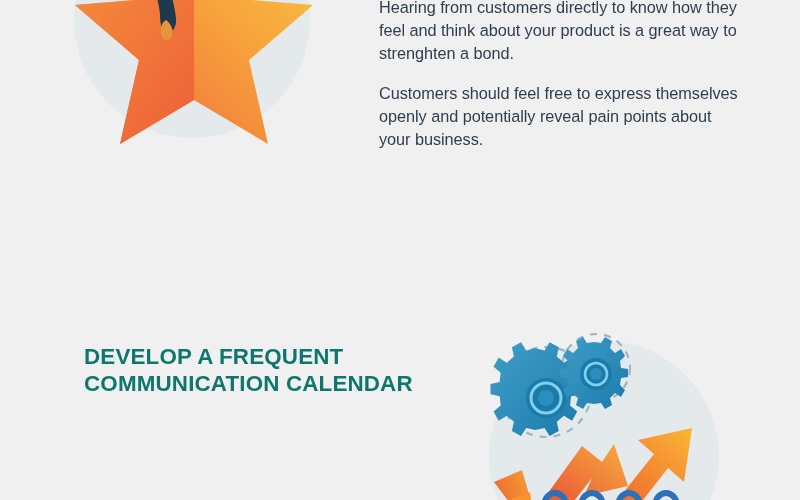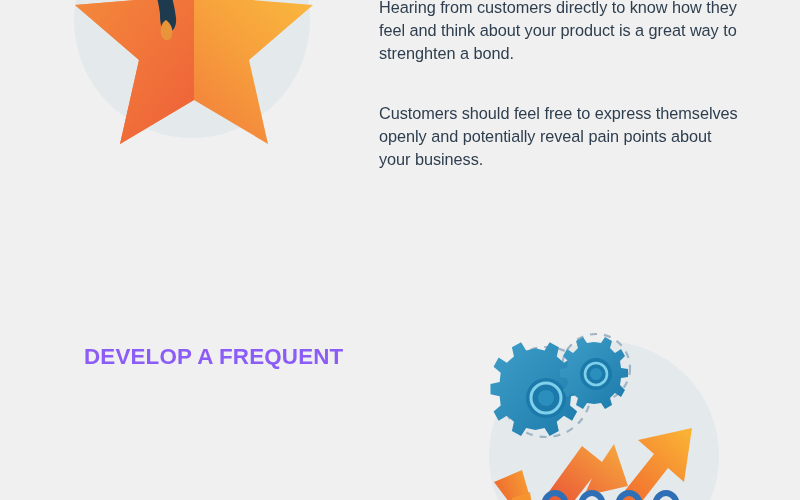--- a/index.html
+++ b/index.html
@@ -44,33 +44,33 @@
     width: 360px;
   }
   .para {
     margin: 0;
     color: #2e3e4e;
     font-size: 16.3px;
     line-height: 22.8px;
     letter-spacing: -0.05px;
   }
   .para + .para {
-    margin-top: 38px;
+    margin-top: 18px;
   }
 
   
   .section-two-text {
     position: absolute;
     left: 84px;
     top: 344px;
     width: 370px;
   }
   .section-heading {
     margin: 0 0 6px 0;
-    color: #8b5cf6;
+    color: #0f766e;
     font-size: 22.4px;
     line-height: 26.6px;
     font-weight: bold;
     letter-spacing: 0.15px;
   }
   .section-heading .hline { display: block; }
   .body-copy-bottom .para { font-size: 16.1px; line-height: 22.4px; }
   .body-copy-bottom .para + .para { margin-top: 22.4px; }
 
   svg { display: block; overflow: visible; }
@@ -114,20 +114,21 @@
   </div>
 
   <div class="body-copy-top">
     <p class="para">Hearing from customers directly to know how they feel and think about your product is a great way to strenghten a bond.</p>
     <p class="para">Customers should feel free to express themselves openly and potentially reveal pain points about your business.</p>
   </div>
 
   <div class="section-two-text">
     <h2 class="section-heading">
       <span class="hline">DEVELOP A FREQUENT</span>
+      <span class="hline">COMMUNICATION CALENDAR</span>
     </h2>
   </div>
 
   <div class="section-two-illustration">
     <svg width="252" height="250" viewBox="0 0 252 250">
       <defs>
         <linearGradient id="arrowGrad" x1="0.15" y1="1" x2="0.9" y2="0">
           <stop offset="0%" stop-color="#ef5a2a"></stop>
           <stop offset="55%" stop-color="#f58a33"></stop>
           <stop offset="100%" stop-color="#fab234"></stop>

